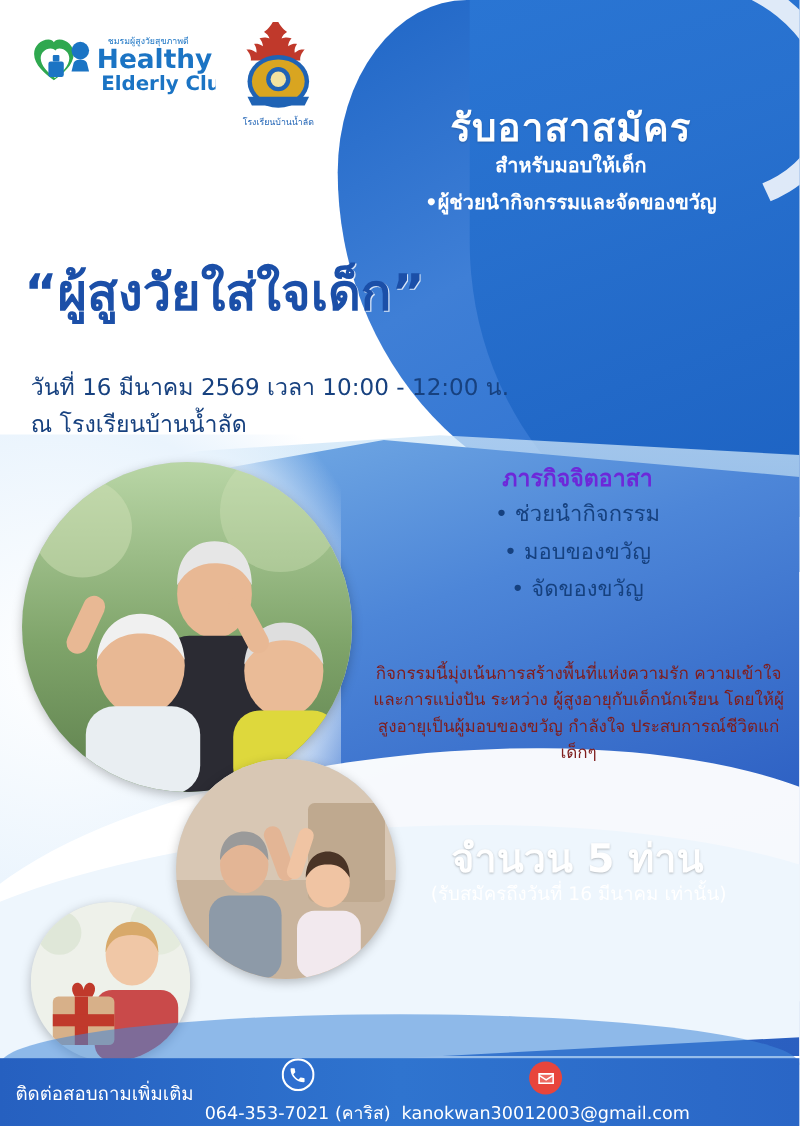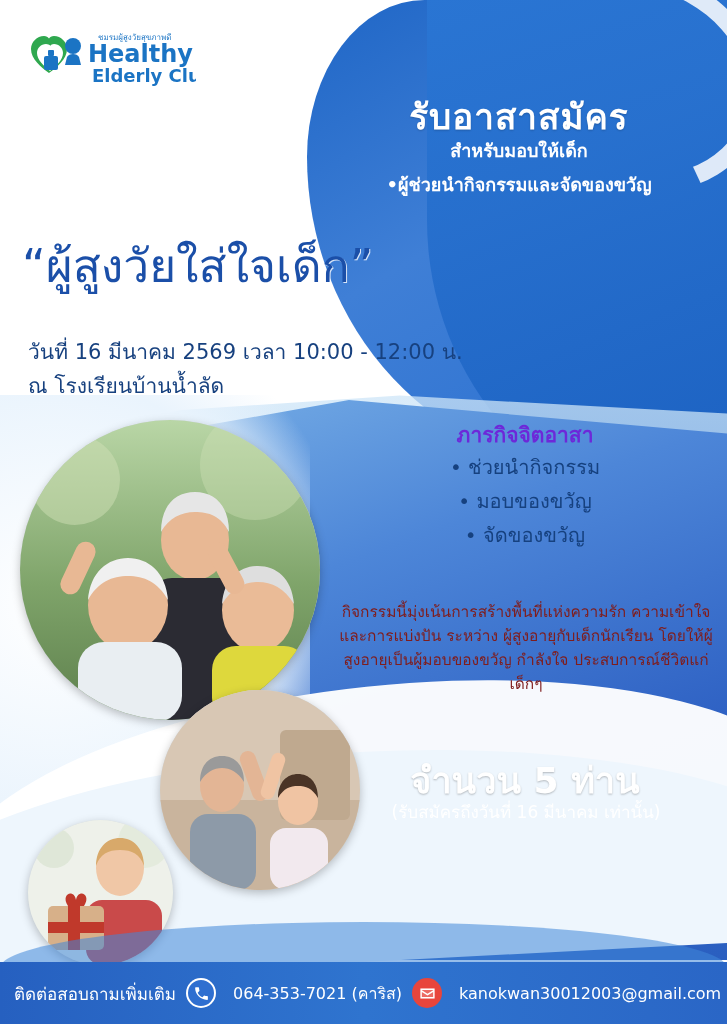--- a/index.html
+++ b/index.html
@@ -85,21 +85,21 @@
     font-size:35px; font-weight:bold; letter-spacing:1px; line-height:1.2;
     text-shadow:0 1px 2px rgba(0,0,0,.2);
   }
   .head-sub {
     margin-top:8px; font-size:18px; line-height:1.45; font-weight:600;
   }
 
   
   .quote-title {
     position:absolute; top:238px; left:22px; width:560px;
-    font-size:46px; font-weight:normal; color:#1b4fa8; line-height:1.25;
+    font-size:46px; font-weight:bold; color:#1b4fa8; line-height:1.25;
     text-shadow:1px 1px 0 rgba(255,255,255,.8);
   }
 
   
   .date-line {
     position:absolute; top:336px; left:28px; width:520px;
     font-size:21px; color:#17417f; line-height:1.6;
   }
   .place-line {
     position:absolute; top:370px; left:28px; width:520px;
@@ -145,21 +145,21 @@
     text-align:center; font-size:36px; color:#ffffff; font-weight:bold;
     text-shadow:0 1px 2px rgba(0,0,0,.25);
   }
   .count-note {
     position:absolute; top:798px; left:330px; width:392px;
     text-align:center; font-size:17px; color:#ffffff;
   }
 
   
   .footer-label { color:#ffffff; font-size:17px; white-space:nowrap; }
-  .contact-item { display:flex; align-items:center; gap:17px; }
+  .contact-item { display:flex; align-items:center; gap:7px;flex-direction:column; }
   .circle-icon {
     width:30px; height:30px; border-radius:50%;
     display:flex; align-items:center; justify-content:center;
     flex:0 0 auto;
   }
   .phone-icon { background:#2f6fd0; box-shadow:0 0 0 2px #ffffff inset; }
   .mail-icon { background:#e8453c; }
   .contact-text { color:#ffffff; font-size:16px; white-space:nowrap; }
 </style>
 </head>
@@ -185,20 +185,33 @@
         <rect x="22" y="26" width="6" height="6" rx="1" fill="#1b74c4"></rect>
         <circle cx="47" cy="22" r="8" fill="#1b74c4"></circle>
         <path d="M41 33c2-4 10-4 12 0l2 8H39z" fill="#1b74c4"></path>
       </g>
       <text x="72" y="16" font-size="8" fill="#1b74c4" font-family="'DejaVu Sans',sans-serif">ชมรมผู้สูงวัยสุขภาพดี</text>
       <text x="62" y="38" font-size="24" fill="#1b74c4" font-weight="bold" font-family="'DejaVu Sans',sans-serif">Healthy</text>
       <text x="66" y="58" font-size="18" fill="#1b74c4" font-weight="bold" font-family="'DejaVu Sans',sans-serif">Elderly Club</text>
     </svg>
   </div>
 
+  <div class="logo-school">
+    <svg viewBox="0 0 96 106" width="96" height="106">
+      <g>
+        <path d="M48 4c3 6 8 9 8 9s-4 2-5 6c5-2 9 0 9 0s-3 3-3 7c4-3 8-2 8-2s-3 4-2 8c4-4 9-3 9-3s-5 5-4 10H23c1-5-4-10-4-10s5-1 9 3c1-4-2-8-2-8s4-1 8 2c0-4-3-7-3-7s4-2 9 0c-1-4-5-6-5-6s5-3 8-9z" fill="#c0392b"></path>
+        <ellipse cx="48" cy="58" rx="28" ry="24" fill="#1f63b5"></ellipse>
+        <ellipse cx="48" cy="58" rx="24" ry="20" fill="#d9a520"></ellipse>
+        <circle cx="48" cy="56" r="11" fill="#1f63b5"></circle>
+        <circle cx="48" cy="56" r="7" fill="#f2e3a0"></circle>
+        <path d="M20 72h56l-4 8H24z" fill="#1f63b5"></path>
+      </g>
+      <text x="48" y="98" font-size="8" fill="#1f63b5" text-anchor="middle" font-family="'DejaVu Sans',sans-serif">โรงเรียนบ้านน้ำลัด</text>
+    </svg>
+  </div>
 
   <div class="head-block">
     <div class="head-title">รับอาสาสมัคร</div>
     <div class="head-sub" style="margin-top:0">สำหรับมอบให้เด็ก</div>
     <div class="head-sub">•ผู้ช่วยนำกิจกรรมและจัดของขวัญ</div>
   </div>
 
   <div class="quote-title">“ผู้สูงวัยใส่ใจเด็ก”</div>
 
   <div class="date-line">วันที่ 16 มีนาคม 2569 เวลา 10:00 - 12:00 น.</div>

